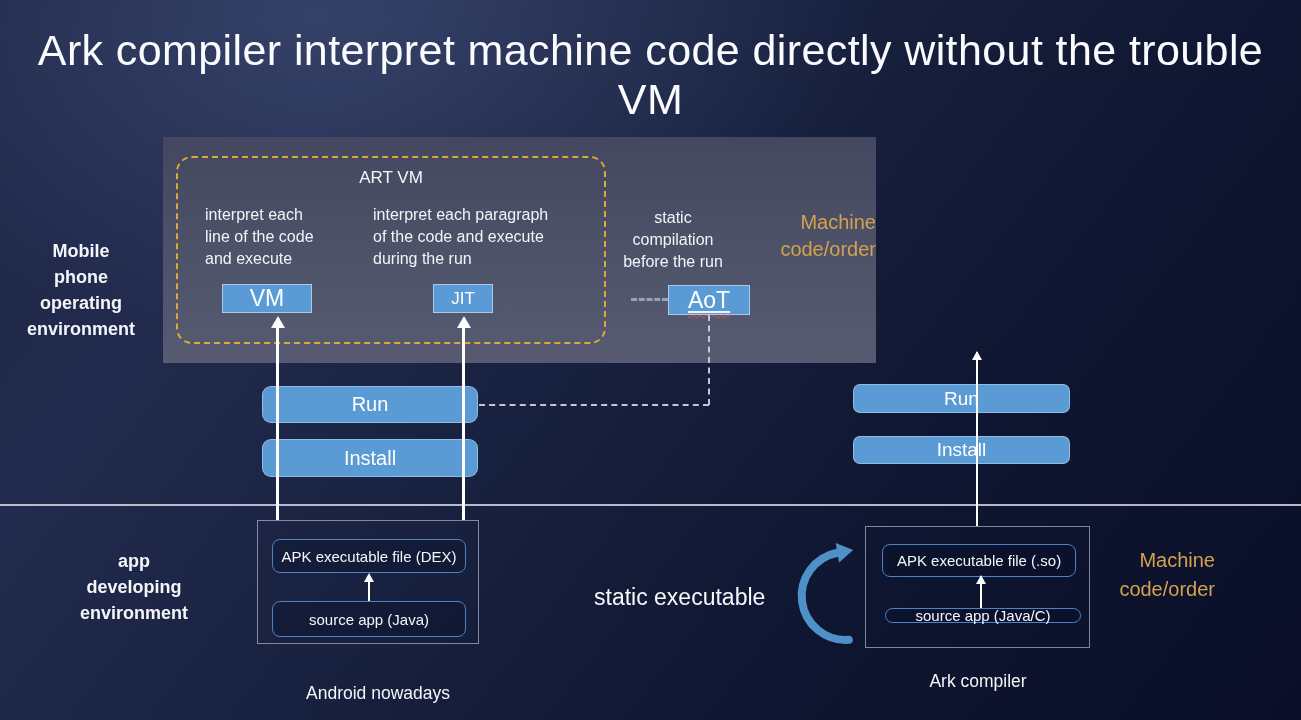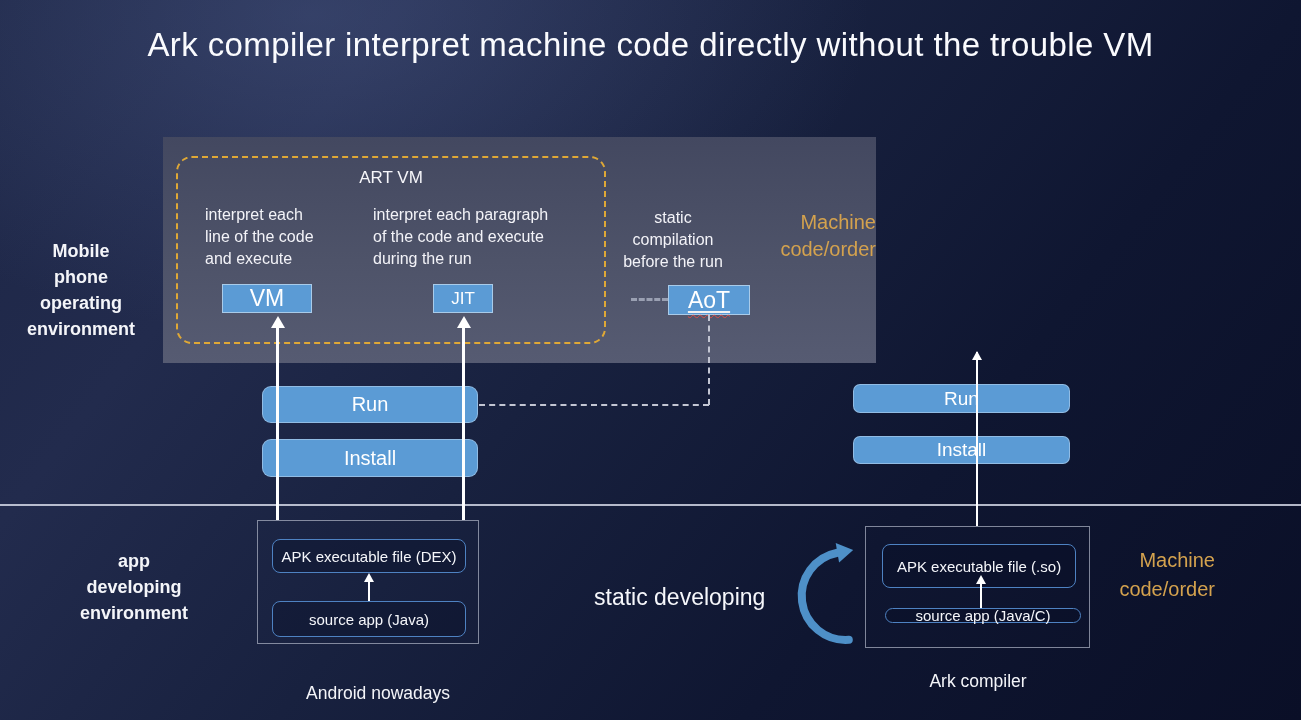--- a/index.html
+++ b/index.html
@@ -9,21 +9,21 @@
     color:#fff; font-family:"Liberation Sans", sans-serif;
     background:
       radial-gradient(900px 520px at 24% 2%, rgba(86,102,150,0.38), rgba(86,102,150,0) 62%),
       linear-gradient(128deg, #1d2646 0%, #222b4d 22%, #18213f 45%, #0f1631 70%, #0a0f27 100%);
   }
   .pre { white-space:pre-line; }
   .abs { position:absolute; }
 
   .title {
     left:0; right:0; top:26px; text-align:center;
-    font-size:33px; font-weight:300; letter-spacing:0.4px; color:#fafbfe;
+    font-size:43px; font-weight:300; letter-spacing:0.4px; color:#fafbfe;
   }
 
   .side-label { text-align:center; font-size:18px; font-weight:600; line-height:26px; color:#f4f5f9; }
   .os-label  { left:0;  top:238px; width:162px; }
   .dev-label { left:39px; top:548px; width:190px; }
 
   .panel {
     left:163px; top:137px; width:713px; height:226px; z-index:1;
     background:linear-gradient(180deg,#434860 0%, #4e5369 55%, #565b72 100%);
   }
@@ -90,21 +90,21 @@
   .outer-box { position:absolute; border:1px solid rgba(177,182,200,0.7); z-index:2; }
   .android-outer { left:257px; top:520px; width:222px; height:124px; }
   .ark-outer     { left:865px; top:526px; width:225px; height:122px; }
 
   .file-box {
     position:absolute; border:1px solid #4e82c2; border-radius:8px; background:rgba(8,14,36,0.3);
     display:flex; align-items:center; justify-content:center; font-size:15px; z-index:3; color:#f5f6fa;
   }
   .apk-dex    { left:272px; top:539px; width:194px; height:34px; }
   .src-java   { left:272px; top:601px; width:194px; height:36px; }
-  .apk-so     { left:882px; top:544px; width:194px; height:44px; }
+  .apk-so     { left:882px; top:544px; width:194px; height:33px; }
   .src-javac  { left:885px; top:608px; width:196px; height:15px; }
 
   .line-dex  { left:368px; top:578px; width:2px; height:23px; }
   .head-dex  { left:364px; top:573px; }
   .line-so   { left:980px; top:580px; width:2px; height:28px; }
   .head-so   { left:976px; top:575px; }
 
   .caption { position:absolute; text-align:center; font-size:17.5px; color:#f4f5f9; z-index:3; }
   .caption-android { left:268px; top:683px; width:220px; }
   .caption-ark     { left:878px; top:671px; width:200px; }
@@ -170,21 +170,21 @@
 developing
 environment</div>
 
   <div class="outer-box android-outer"></div>
   <div class="file-box apk-dex">APK executable file (DEX)</div>
   <div class="file-box src-java">source app (Java)</div>
   <div class="vline line-dex"></div>
   <div class="ah-up small head-dex"></div>
   <div class="caption caption-android">Android nowadays</div>
 
-  <div class="abs static-label">static developing</div>
+  <div class="abs static-label">static executable</div>
   <svg class="abs curve-arrow" width="90" height="108" viewBox="0 0 90 108">
     <path d="M 60.8 101.8 A 44 44 0 0 1 49.4 14.7" fill="none" stroke="#4e90c8" stroke-width="8" stroke-linecap="round"></path>
     <polygon points="65.2,11.9 51.1,24.6 47.7,4.9" fill="#4e90c8"></polygon>
   </svg>
 
   <div class="outer-box ark-outer"></div>
   <div class="file-box apk-so">APK executable file (.so)</div>
   <div class="file-box src-javac">source app (Java/C)</div>
   <div class="vline line-so"></div>
   <div class="ah-up small head-so"></div>

